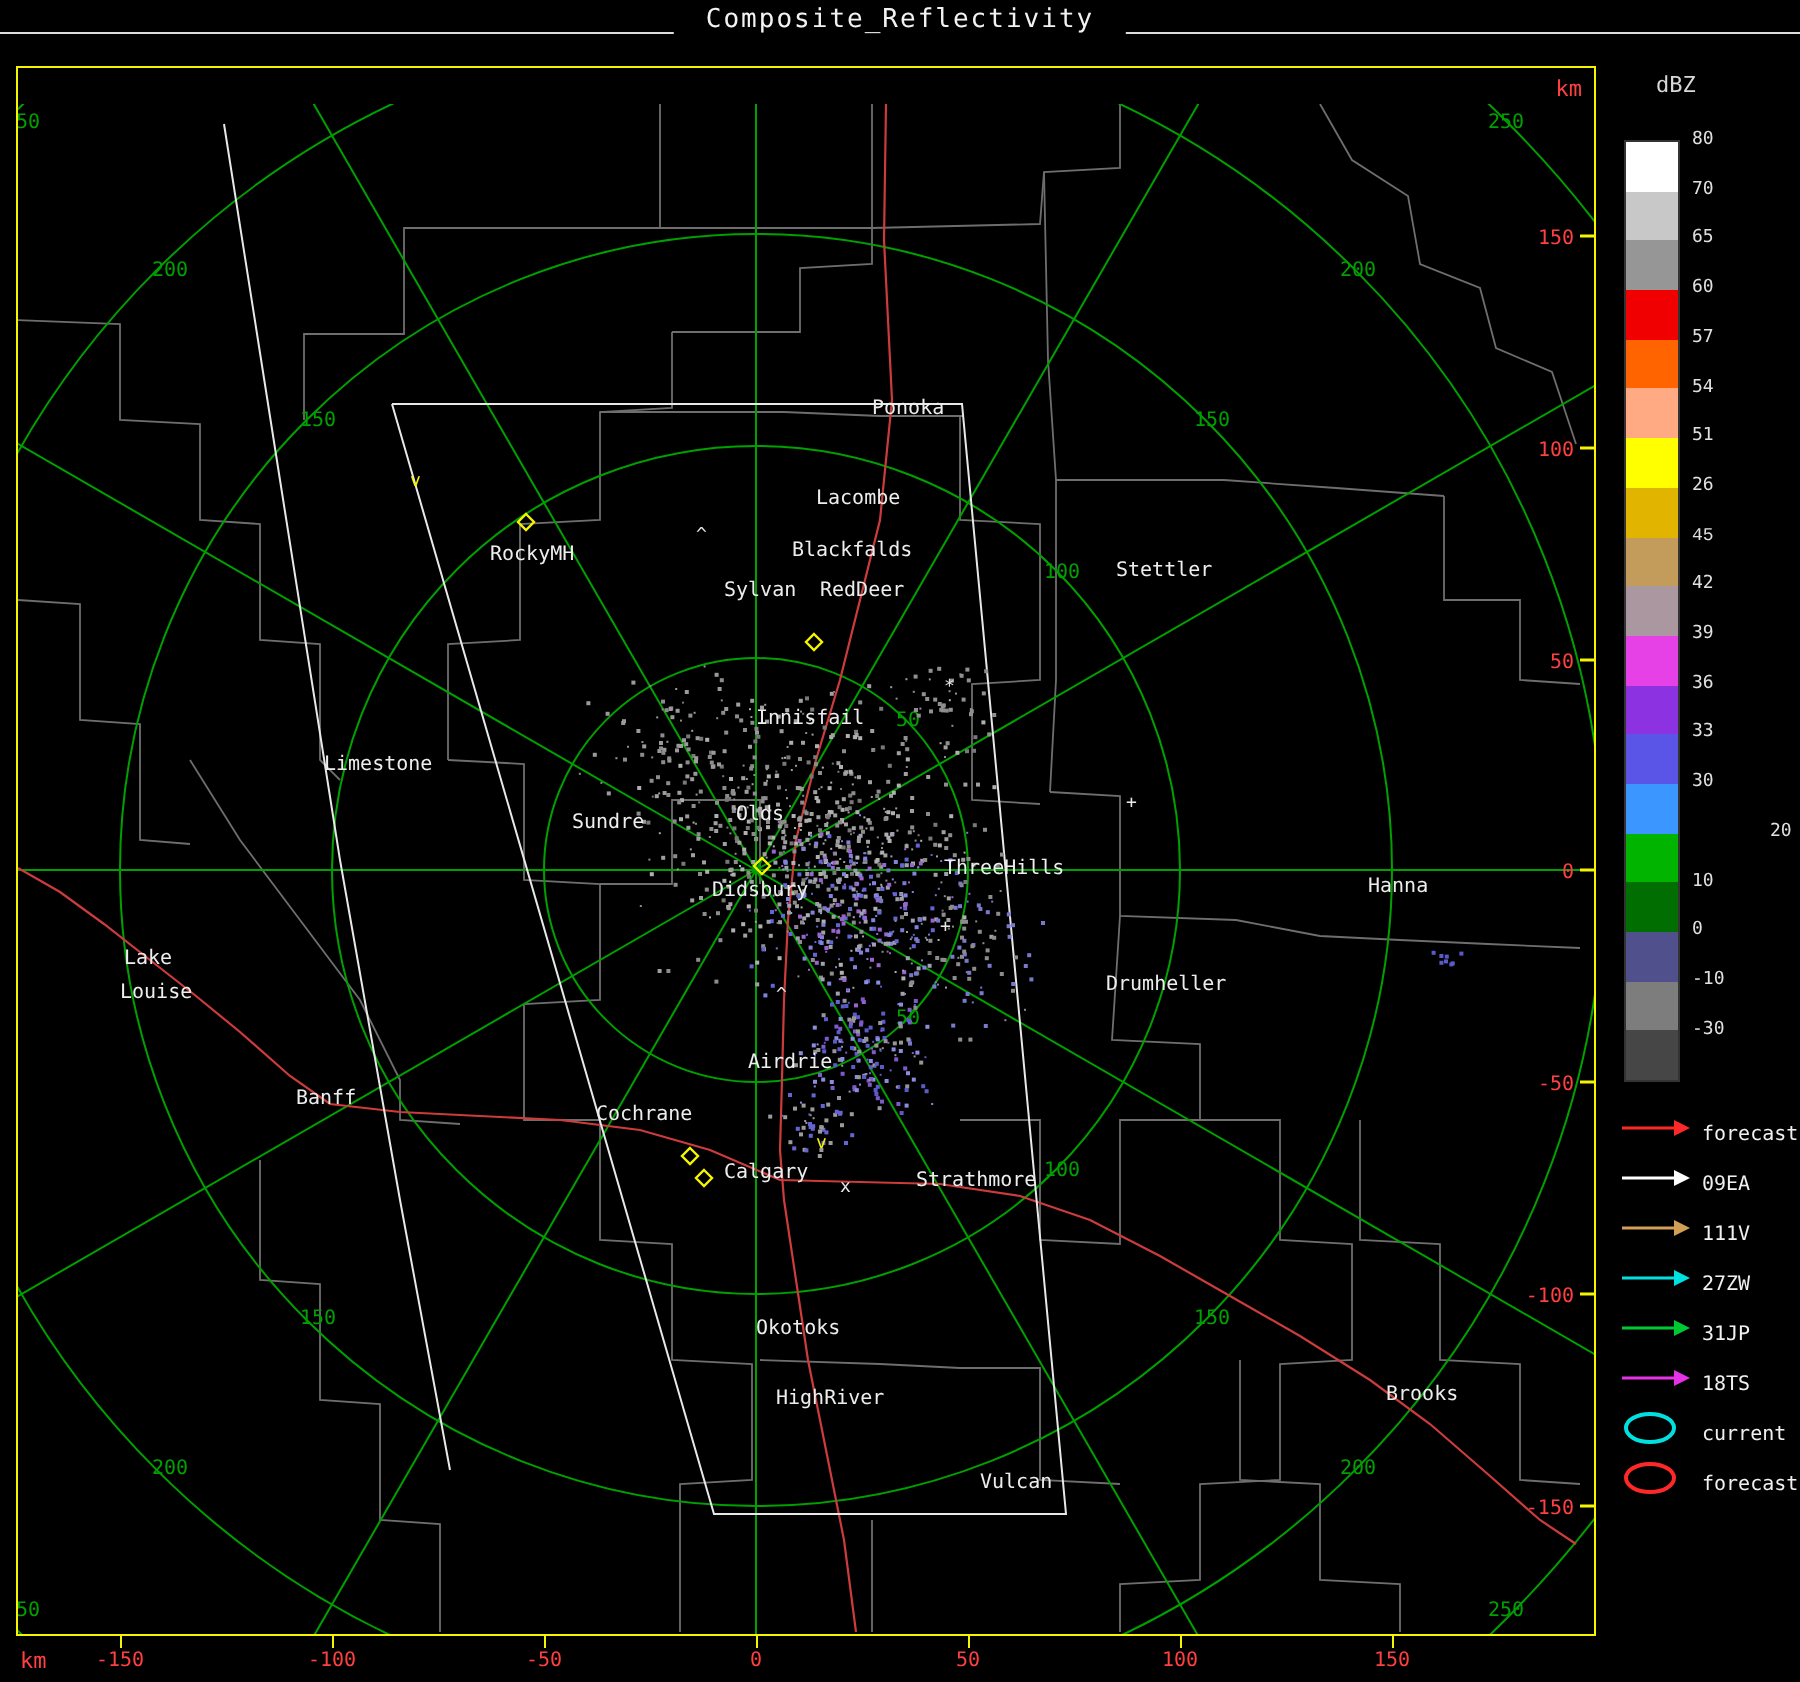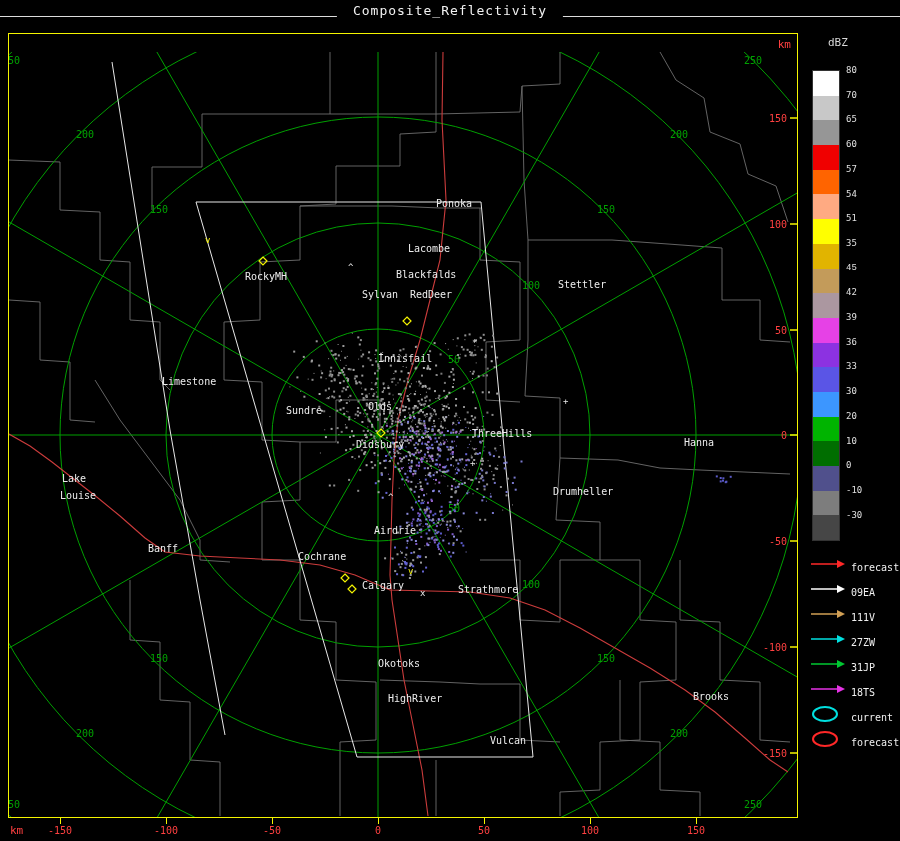--- a/index.html
+++ b/index.html
@@ -1508,28 +1508,28 @@
       <div class="seg" style="background: rgb(70, 70, 70);"></div>
     </div>
   <div class="cbar-labels" id="cbarlabels">
       <div class="clab" style="top: 34px;">80</div>
       <div class="clab" style="top: 58.7px;">70</div>
       <div class="clab" style="top: 83.4px;">65</div>
       <div class="clab" style="top: 108.1px;">60</div>
       <div class="clab" style="top: 132.8px;">57</div>
       <div class="clab" style="top: 157.5px;">54</div>
       <div class="clab" style="top: 182.2px;">51</div>
-      <div class="clab" style="top: 206.9px;">35</div>
+      <div class="clab" style="top: 206.9px;">26</div>
       <div class="clab" style="top: 231.6px; font-family: Liberation Mono, monospace;">45</div>
       <div class="clab" style="top: 256.3px;">42</div>
       <div class="clab" style="top: 281px;">39</div>
       <div class="clab" style="top: 305.7px; text-align: right;">36</div>
       <div class="clab" style="top: 330.4px;">33</div>
       <div class="clab" style="top: 355.1px;">30</div>
-      <div class="clab" style="top: 379.8px;">20</div>
+      <div class="clab" style="top: 379.8px; margin-left: 39px;">20</div>
       <div class="clab" style="top: 404.5px;">10</div>
       <div class="clab" style="top: 429.2px;">0</div>
       <div class="clab" style="top: 453.9px;">-10</div>
       <div class="clab" style="top: 478.6px;">-30</div>
     </div>
   <div class="legend" id="legend">
       <div class="lrow">
         <svg width="36" height="18">
           <line x1="1" y1="9" x2="27" y2="9" stroke="#ff2828" stroke-width="1.5"></line>
           <path d="M 27 5 L 35 9 L 27 13 Z" fill="#ff2828"></path>

